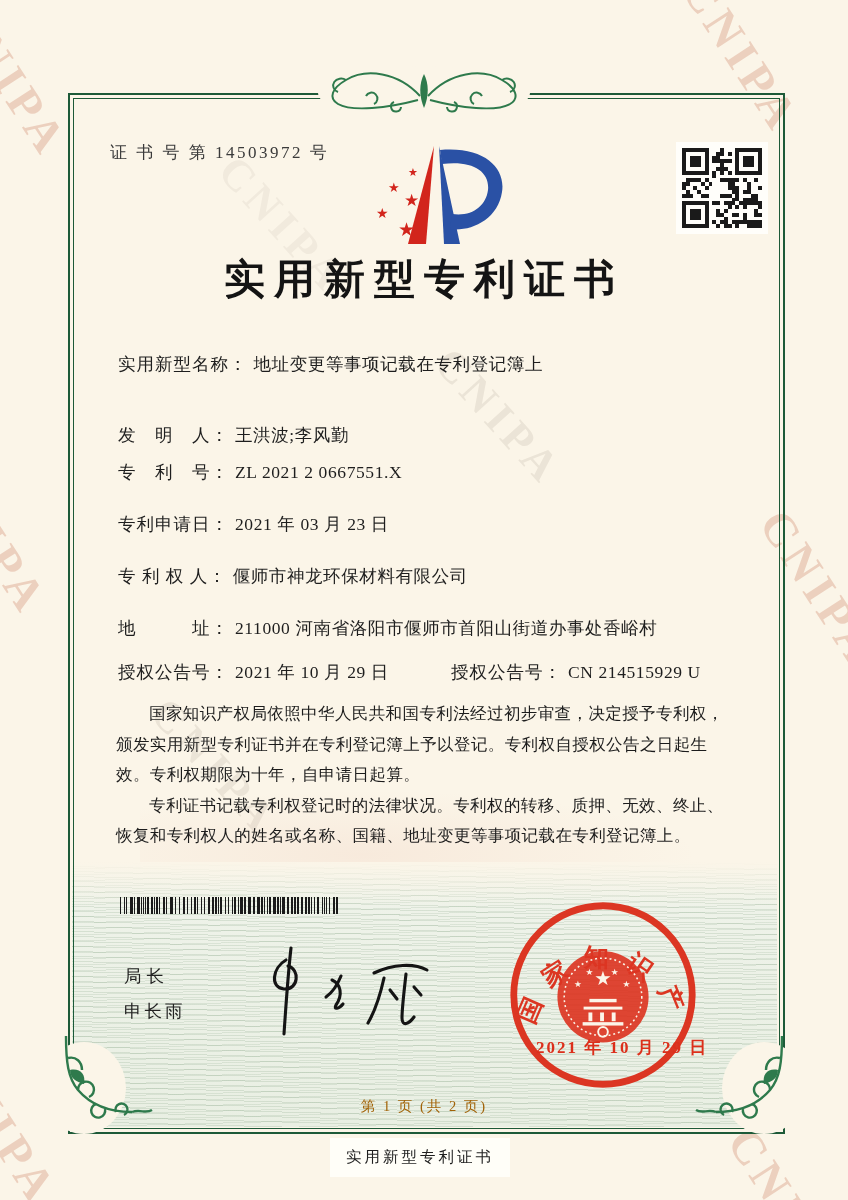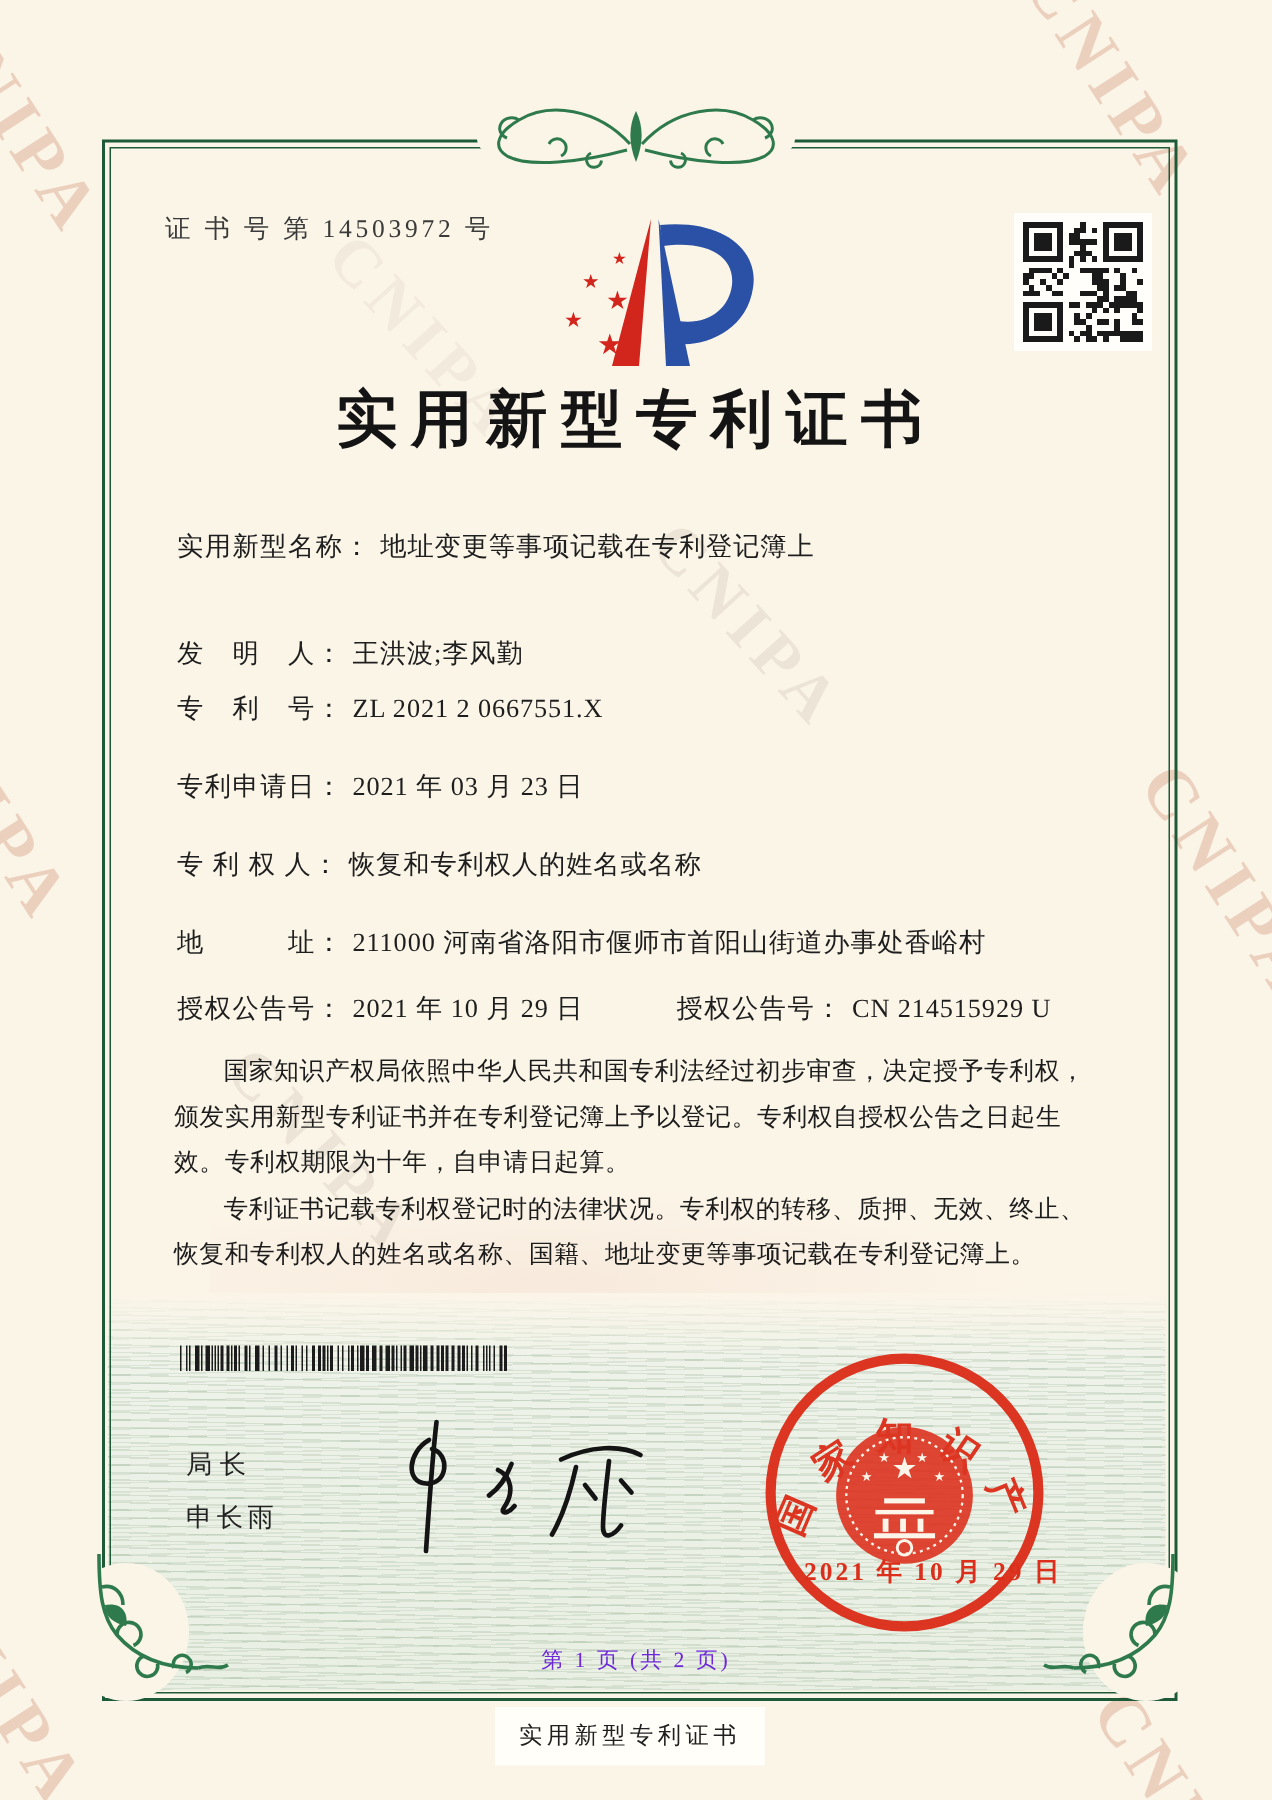--- a/index.html
+++ b/index.html
@@ -69,21 +69,21 @@
   .signer-name{position:absolute;left:124px;top:999px;font-size:17.5px;letter-spacing:3px;color:#222;}
   .signature{position:absolute;left:248px;top:942px;}
 
   
   .seal{position:absolute;left:506px;top:898px;width:194px;height:194px;opacity:.96;}
   .seal-date{position:absolute;left:536px;top:1036px;font-size:17px;color:#dc2f1b;
      letter-spacing:2px;font-weight:bold;white-space:nowrap;}
 
   
   .page-num{position:absolute;left:0;top:1097px;width:100%;text-align:center;
-     font-size:14.5px;letter-spacing:2px;color:#6d28d9;}
+     font-size:14.5px;letter-spacing:2px;color:#a16207;}
   .cont-note{position:absolute;left:330px;top:1138px;background:#fffef8;
      padding:9px 16px;font-size:15.5px;letter-spacing:3px;color:#1f1f1f;}
 </style>
 </head>
 <body>
 
 <div class="page">
 
   <span class="wm pink" style="left:-16px;top:-10px;transform:rotate(57deg)">CNIPA</span>
   <span class="wm pink" style="left:716px;top:-34px;transform:rotate(57deg)">CNIPA</span>
@@ -301,21 +301,21 @@
   <div class="frow r1">
     <span class="lab">发　明　人：</span><span class="val">王洪波;李风勤</span>
   </div>
   <div class="frow r2">
     <span class="lab">专　利　号：</span><span class="val">ZL 2021 2 0667551.X</span>
   </div>
   <div class="frow r3">
     <span class="lab">专利申请日：</span><span class="val">2021 年 03 月 23 日</span>
   </div>
   <div class="frow r4">
-    <span class="lab">专 利 权 人：</span><span class="val">恢复和专利权人的姓名或名称</span>
+    <span class="lab">专 利 权 人：</span><span class="val">偃师市神龙环保材料有限公司</span>
   </div>
   <div class="frow r5">
     <span class="lab">地　　　址：</span><span class="val">211000 河南省洛阳市偃师市首阳山街道办事处香峪村</span>
   </div>
   <div class="frow r6">
     <span class="lab">授权公告号：</span><span class="val">2021 年 10 月 29 日</span><span class="pair2"></span><span class="lab">授权公告号：</span><span class="val">CN 214515929 U</span>
   </div>
 
   <div class="body-text">
     <p>国家知识产权局依照中华人民共和国专利法经过初步审查，决定授予专利权，颁发实用新型专利证书并在专利登记簿上予以登记。专利权自授权公告之日起生效。专利权期限为十年，自申请日起算。</p>

